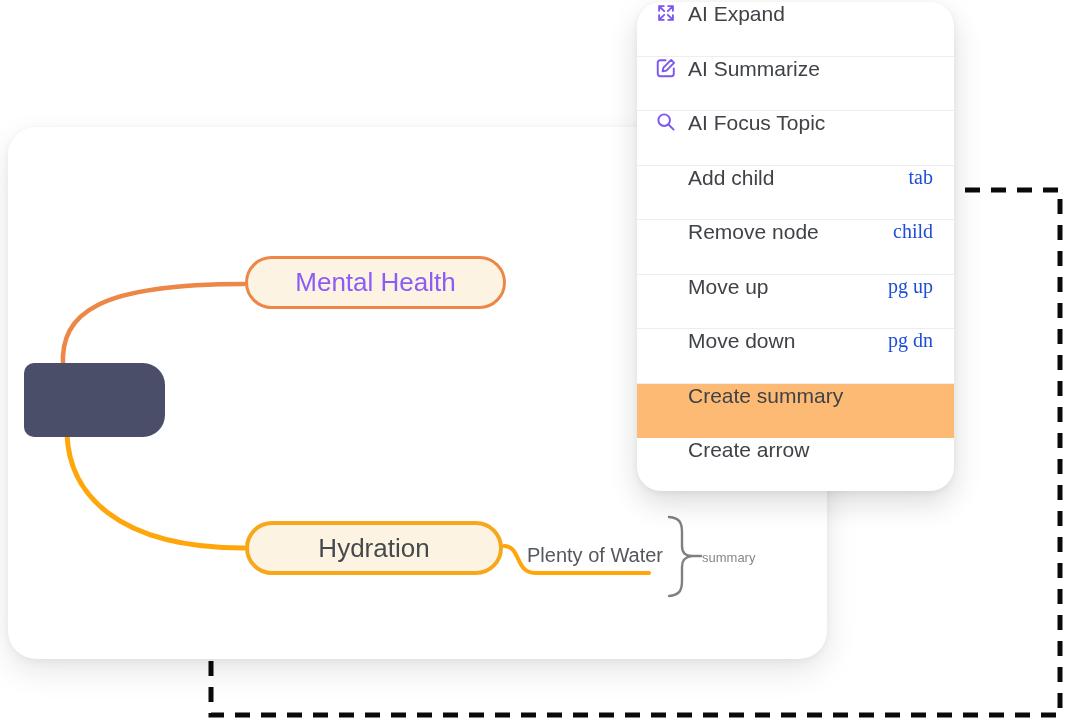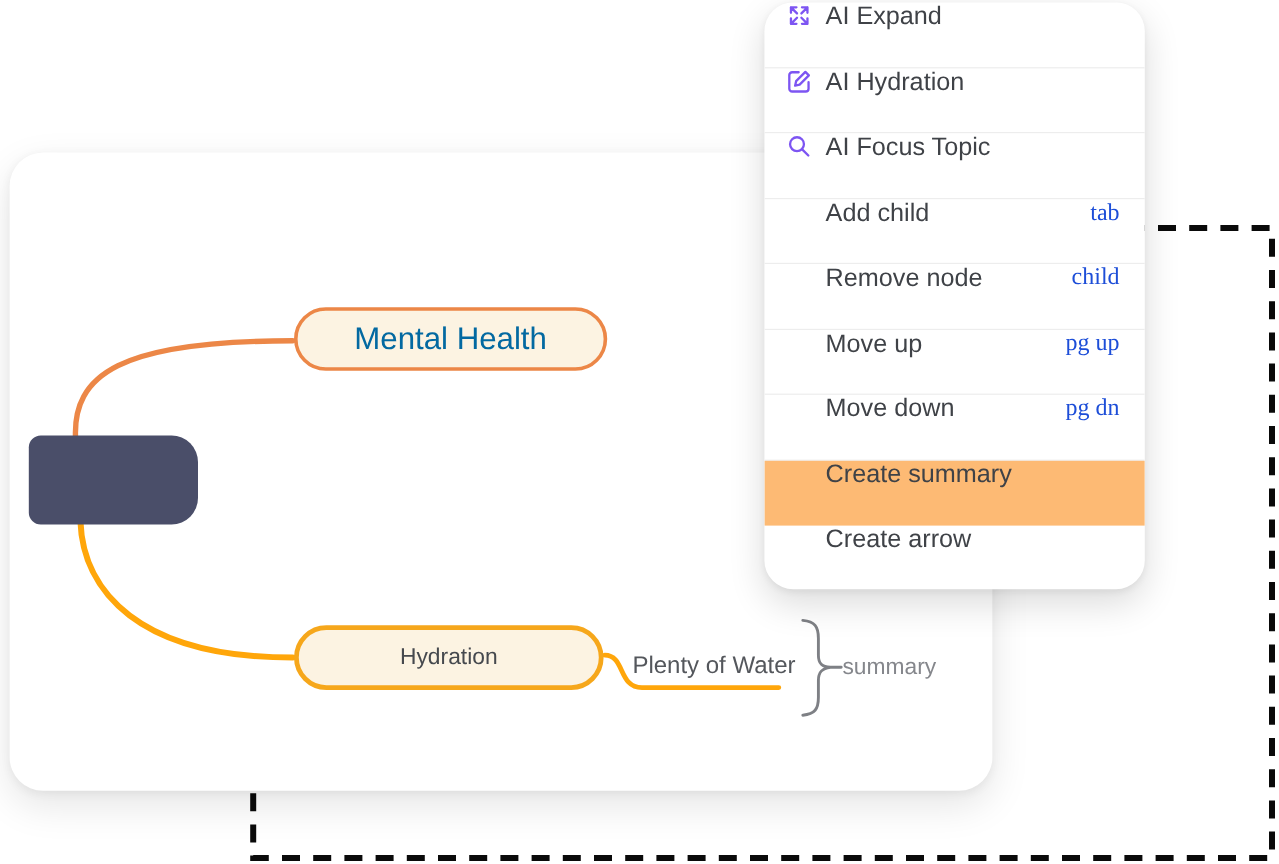--- a/index.html
+++ b/index.html
@@ -18,28 +18,28 @@
   
   #map-lines{position:absolute;left:0;top:0;z-index:2;pointer-events:none;}
 
   
   .node{position:absolute;z-index:3;display:flex;align-items:center;justify-content:center;
         box-sizing:border-box;}
   #root-node{left:24px;top:363px;width:141px;height:74px;background:#4A4E69;
              border-radius:10px 22px 22px 10px;}
   #node-mental{left:245px;top:256px;width:261px;height:53px;background:#FCF3E2;
                border:3.5px solid #EC8747;border-radius:27px;
-               font-size:26px;color:#0369a1;}
+               font-size:26px;color:#8b5cf6;}
   #node-hydration{left:245px;top:521px;width:258px;height:54px;background:#FCF3E2;
                   border:4px solid #F6A71B;border-radius:28px;
-                  font-size:19px;color:#46494E;}
+                  font-size:26px;color:#46494E;}
   #node-plenty{left:520px;top:542px;width:150px;height:26px;
                font-size:20px;color:#54575C;}
   #summary-label{left:702px;top:546px;width:90px;height:22px;justify-content:flex-start;
-                 font-size:19px;color:#85878C;}
+                 font-size:13px;color:#85878C;}
 
   
   #menu{position:absolute;left:637px;top:2px;width:317px;height:489px;background:#ffffff;
         border-radius:24px;overflow:hidden;z-index:4;
         box-shadow:0 12px 30px rgba(0,0,0,.14), 0 2px 6px rgba(0,0,0,.06);
         display:flex;flex-direction:column;}
   .menu-row{flex:1 1 0;display:flex;align-items:flex-start;padding:0 21px 0 18px;
             box-sizing:border-box;font-size:21px;color:#3F4247;cursor:default;}
   .menu-row.sep{border-bottom:1px solid #EDEDED;}
   .menu-row.highlighted{background:#fdba74;}
@@ -104,21 +104,21 @@
       <span class="mi-shortcut"></span>
     </div>
 
     <div class="menu-row sep">
       <span class="mi-icon">
         <svg viewBox="0 0 24 24">
           <path d="M20.5 12.5 V18.4 A2.6 2.6 0 0 1 17.9 21 H5.6 A2.6 2.6 0 0 1 3 18.4 V6.1 A2.6 2.6 0 0 1 5.6 3.5 H11.5"></path>
           <path d="M17.6 3.2 l3.2 3.2 L12.4 14.8 l-4.1 .9 .9 -4.1 z"></path>
         </svg>
       </span>
-      <span class="mi-label">AI Hydration</span>
+      <span class="mi-label">AI Summarize</span>
       <span class="mi-shortcut"></span>
     </div>
 
     <div class="menu-row sep">
       <span class="mi-icon">
         <svg viewBox="0 0 24 24">
           <circle cx="10" cy="10" r="6.3"></circle>
           <path d="M14.7 14.7 L20.3 20.3"></path>
         </svg>
       </span>

